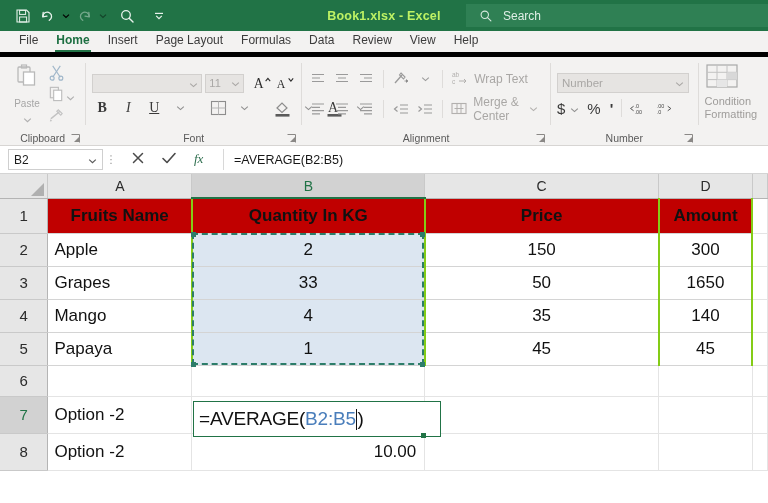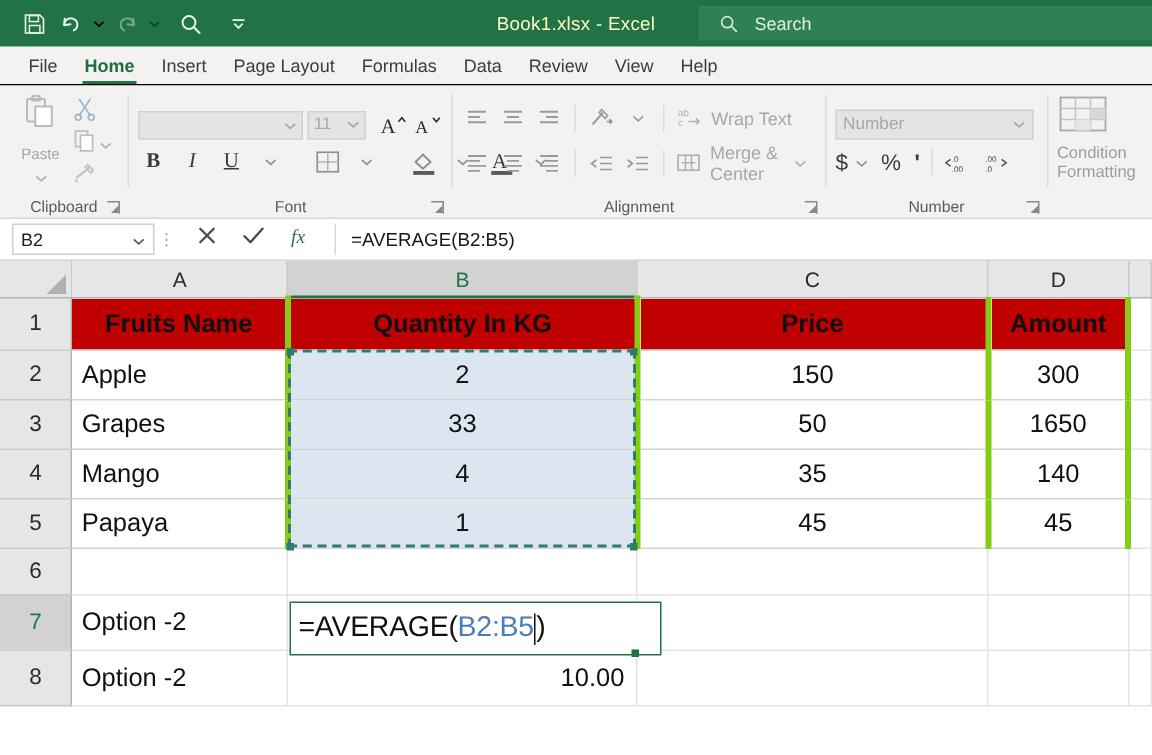--- a/index.html
+++ b/index.html
@@ -20,34 +20,35 @@
   .qat-btn {
     width: 22px; height: 22px; display: flex; align-items: center; justify-content: center;
     color: #e8f2ec;
   }
   .qat-btn svg { display: block; }
   .qat-caret { width: 11px; height: 22px; display: flex; align-items: center; justify-content: center; }
   .qat-caret svg { display:block; }
   .dim { opacity: 0.42; }
   .title-text {
     position: absolute; left: 0; right: 0; text-align: center;
-    color: #fef9c3; font-size: 12.5px; letter-spacing: .2px;
+    color: #bef264; font-size: 12.5px; letter-spacing: .2px;
     pointer-events: none;
+    font-weight: bold;
   }
   .searchbox {
     position: absolute; left: 466px; top: 4px; width: 302px; height: 23px;
     background: #2f8054; display: flex; align-items: center; padding-left: 13px; gap: 10px;
   }
   .searchbox .s-ic { color: #d7e8de; display: flex; }
   .search-ph { color: #dfeee6; font-size: 12px; }
 
   
   .tabbar {
     height: 26px; background: #f3f2f1; display: flex; align-items: flex-end;
-    padding-left: 10px; border-bottom: 1px solid #000000;
+    padding-left: 10px; border-bottom: 5px solid #000000;
   }
   .tab {
     font-size: 12px; color: #3c3c3c; padding: 0 9px; height: 24px;
     display: flex; align-items: center; position: relative;
   }
   .tab.active { color: #1d6f42; font-weight: bold; }
   .tab.active::after {
     content: ""; position: absolute; left: 8px; right: 8px; bottom: 0;
     height: 2px; background: #217346;
   }
@@ -151,21 +152,21 @@
   }
   .colhead-row .sel-col {
     background: #d2d2d2; color: #217346; border-bottom: 2px solid #217346;
   }
   .rowhead {
     width: 48px; background: #e6e6e6; border-right: 1px solid #b4b4b4;
     border-bottom: 1px solid #c9c9c9; text-align: center; font-size: 15px; color: #2b2b2b;
   }
   .rowhead.sel { background: #d2d2d2; color: #217346; }
   td.cell {
-    border-right: 4px solid #84cc16; border-bottom: 1px solid #d4d4d4;
+    border-right: 2px solid #84cc16; border-bottom: 1px solid #d4d4d4;
     font-size: 17px; color: #111111; padding: 0 6px; overflow: hidden; white-space: nowrap;
   }
   td.cell.empty { border-right: 1px solid #e4e4e4; border-bottom: 1px solid #e4e4e4; }
   .hdrcell {
     background: #C00000; color: #ffffff; font-weight: bold; text-align: center;
     font-size: 17px; border-right: 1px solid #C00000; border-bottom: 1px solid #C00000;
   }
   .hdrcell.first { border-left: 1px solid #7a7a7a; }
   .bordered { border: 1px solid #6f6f6f; }
   .num { text-align: center; }

